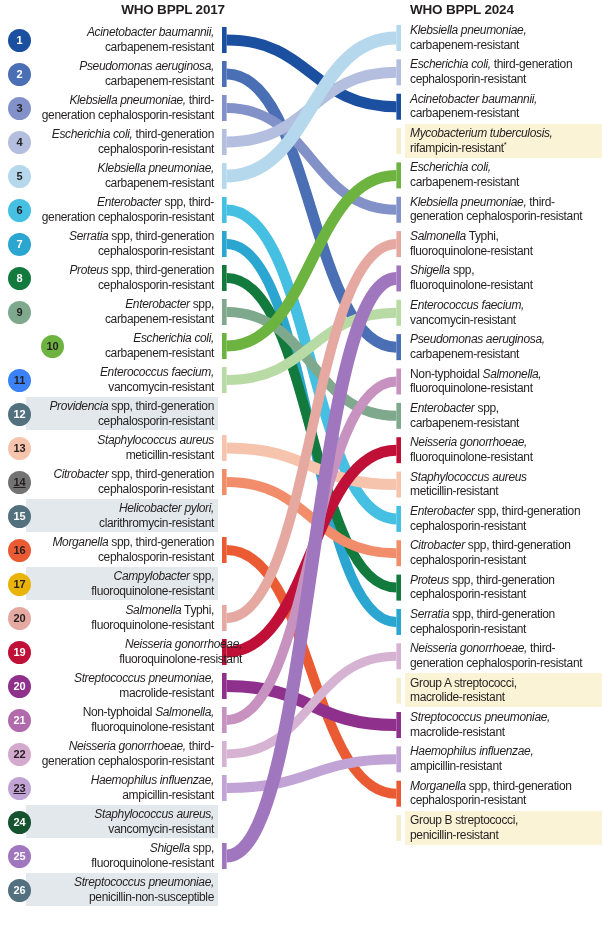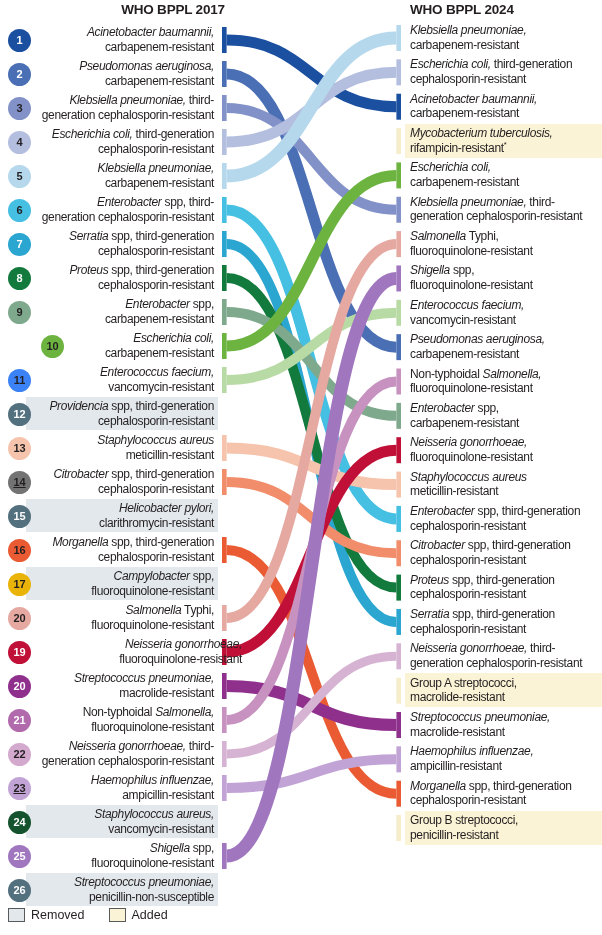--- a/index.html
+++ b/index.html
@@ -436,19 +436,13 @@
       </div>
       <div class="row-right" style="top: 810.55px;">
         <div class="row-bg" style="background: rgb(251, 243, 214);"></div>
         <div class="lbl">
           <div class="lbl-line"><span>Group B streptococci,</span></div>
           <div class="lbl-line"><span>penicillin-resistant</span></div>
         </div>
       </div>
     </div>
 
-  <div class="legend">
-    <span class="swatch" id="swatch-removed" style="background: rgb(227, 232, 236);"></span>
-    <span class="legend-label">Removed</span>
-    <span class="swatch" id="swatch-added" style="background: rgb(251, 243, 214);"></span>
-    <span class="legend-label">Added</span>
-  </div>
 </div>
 
 </body></html>

